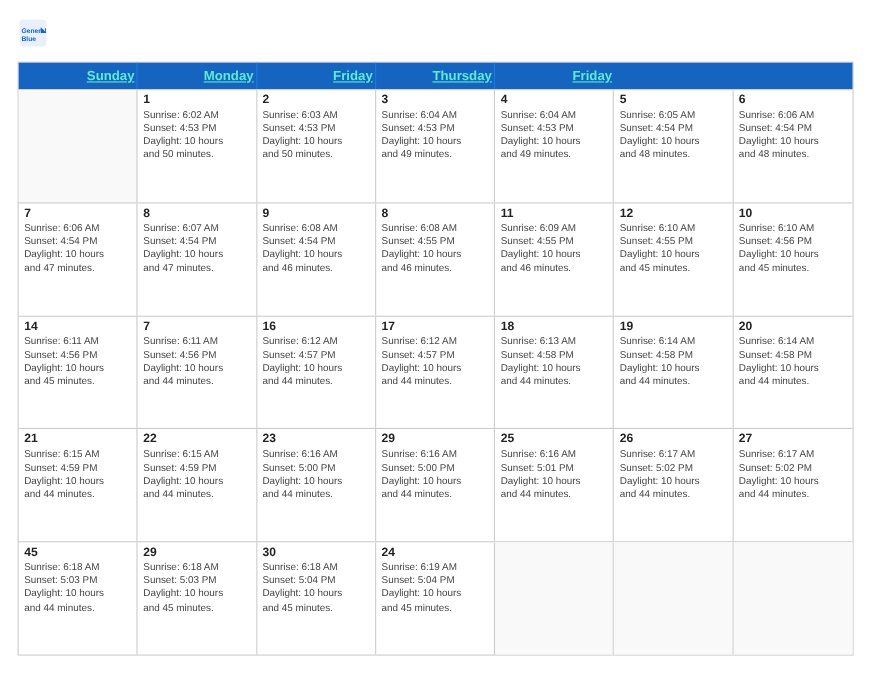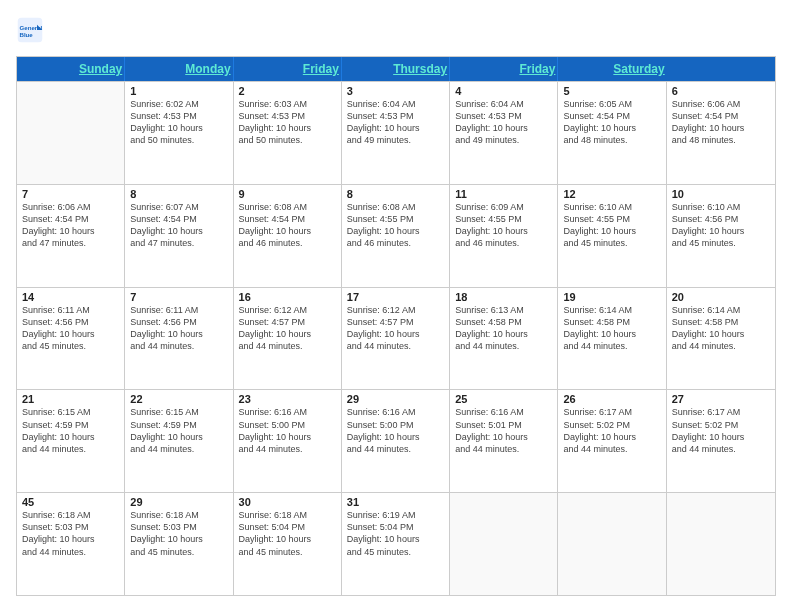--- a/index.html
+++ b/index.html
@@ -130,21 +130,20 @@
     </div>
   </div>
 
   <div class="calendar">
     <div class="cal-header">
     <div class="cal-header-cell">Sunday</div>
         <div class="cal-header-cell">Monday</div>
         <div class="cal-header-cell">Friday</div>
         <div class="cal-header-cell">Thursday</div>
         <div class="cal-header-cell">Friday</div>
-        <div class="cal-header-cell">Saturday</div>
       </div>
     <div class="cal-body">
     <div class="cal-row">
           <div class="cal-cell empty"></div>
           <div class="cal-cell">
             <div class="day-number">1</div>
             <div class="day-info">Sunrise: 6:02 AM<br>Sunset: 4:53 PM<br>Daylight: 10 hours<br>and 50 minutes.</div>
           </div>
           <div class="cal-cell">
             <div class="day-number">2</div>
@@ -264,21 +263,21 @@
           </div>
           <div class="cal-cell">
             <div class="day-number">29</div>
             <div class="day-info">Sunrise: 6:18 AM<br>Sunset: 5:03 PM<br>Daylight: 10 hours<br>and 45 minutes.</div>
           </div>
           <div class="cal-cell">
             <div class="day-number">30</div>
             <div class="day-info">Sunrise: 6:18 AM<br>Sunset: 5:04 PM<br>Daylight: 10 hours<br>and 45 minutes.</div>
           </div>
           <div class="cal-cell">
-            <div class="day-number">31</div>
+            <div class="day-number">24</div>
             <div class="day-info">Sunrise: 6:19 AM<br>Sunset: 5:04 PM<br>Daylight: 10 hours<br>and 45 minutes.</div>
           </div>
           <div class="cal-cell empty"></div>
           <div class="cal-cell empty"></div>
           <div class="cal-cell empty"></div>
         </div>
       </div>
   </div>
 </div>
 

